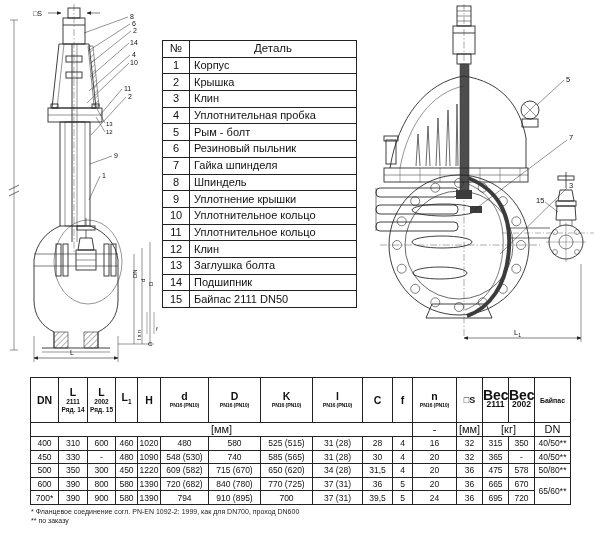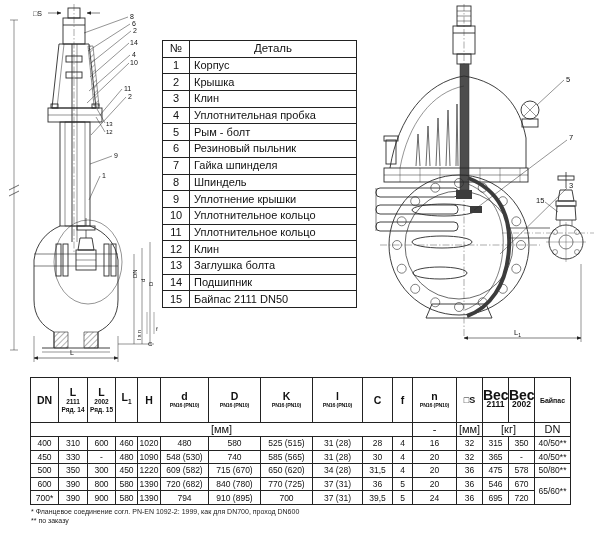--- a/index.html
+++ b/index.html
@@ -455,21 +455,21 @@
           <td>580</td>
           <td>1390</td>
           <td>720 (682)</td>
           <td>840 (780)</td>
           <td>770 (725)</td>
           <td>37 (31)</td>
           <td>36</td>
           <td>5</td>
           <td>20</td>
           <td>36</td>
-          <td>546</td>
+          <td>665</td>
           <td>670</td>
           <td rowspan="2">65/60**</td>
         </tr>
         <tr>
           <td>700*</td>
           <td>390</td>
           <td>900</td>
           <td>580</td>
           <td>1390</td>
           <td>794</td>

